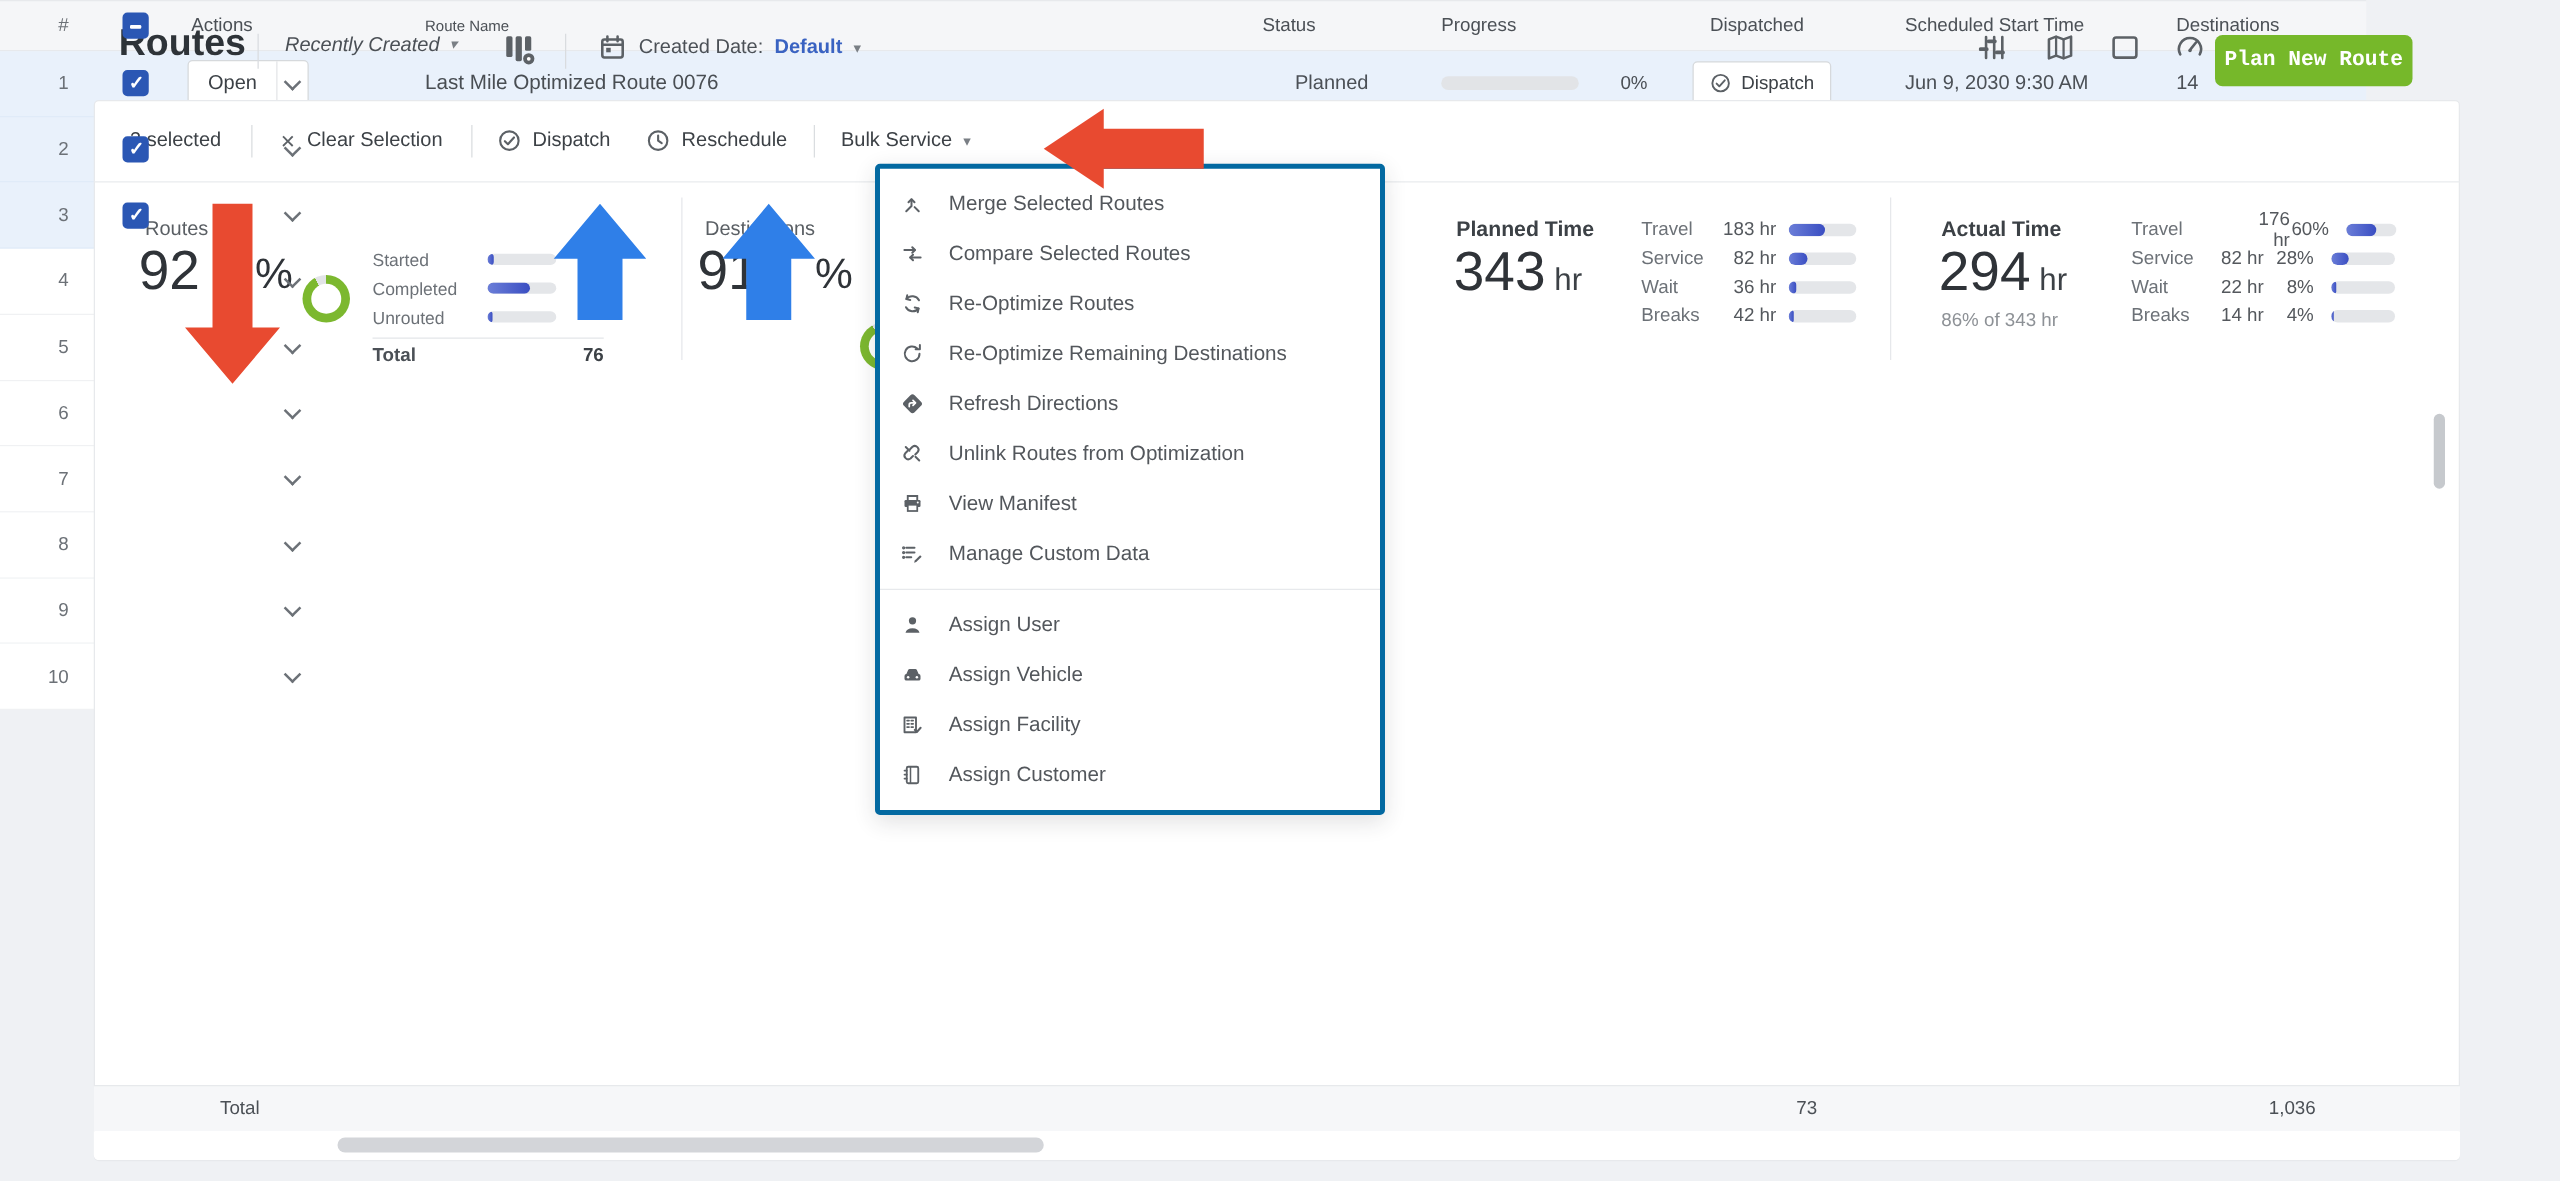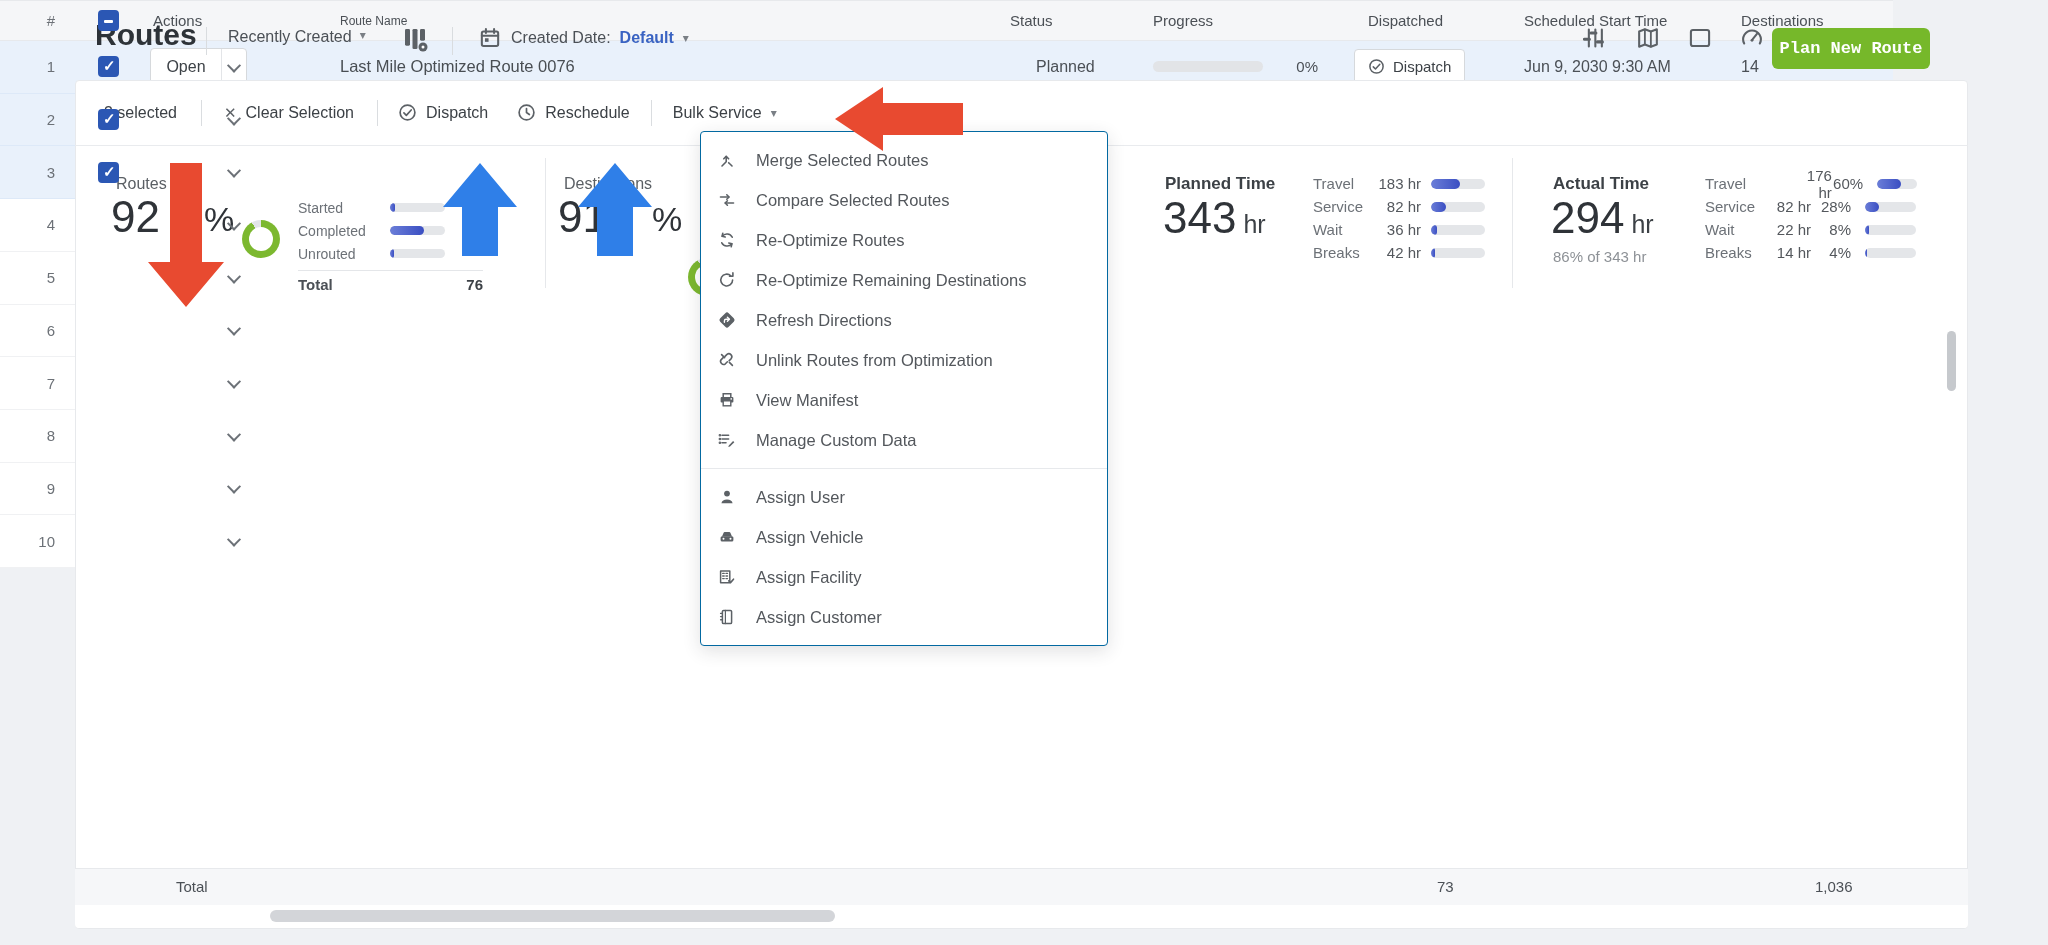--- a/index.html
+++ b/index.html
@@ -6,21 +6,21 @@
   body{width:2048px;height:945px;position:relative;overflow:hidden;
        background:#eff1f4;font-family:"Liberation Sans",sans-serif;color:#3c4146;}
   .abs{position:absolute;}
   svg{display:block;}
   .ic{stroke:#5c6166;fill:none;stroke-width:1.6;stroke-linecap:round;stroke-linejoin:round;}
 
   
   #tophdr{left:0;top:0;width:2048px;height:80px;}
   #pg-title{left:95px;top:18px;font-size:30px;font-weight:700;color:#2e3338;}
   .vdiv{width:1px;background:#d9dcdf;}
-  #sortdd{left:228px;top:28px;font-size:16px;color:#4b5056;display:flex;align-items:flex-start;gap:8px;cursor:pointer;}
+  #sortdd{left:228px;top:28px;font-size:16px;color:#4b5056;display:flex;align-items:flex-start;gap:8px;cursor:pointer;font-style:italic;}
   .caret{font-size:12px;color:#7a7f85;}
   #colbtn{left:400px;top:24px;}
   #datelbl{left:478px;top:26px;display:flex;align-items:center;gap:9px;font-size:16px;color:#4b5056;cursor:pointer;}
   #datelbl b{color:#3a63c2;font-weight:700;}
   .tr-ic{width:26px;height:26px;cursor:pointer;}
   #planbtn{left:1772px;top:28px;width:158px;height:41px;background:#76b82a;border:none;border-radius:6px;
            color:#fff;font-size:17px;font-weight:700;font-family:Liberation Mono, monospace;cursor:pointer;}
 
   
   #card{left:75px;top:80px;width:1893px;height:849px;background:#fff;border:1px solid #e7e9ec;border-radius:4px;box-sizing:border-box;}
@@ -89,21 +89,21 @@
   .dispbtn{margin-left:26px;display:inline-flex;align-items:center;gap:8px;height:36px;padding:0 13px;background:#fff;
            border:1px solid #d6d9dc;border-radius:4px;font-size:15px;color:#3c4146;cursor:pointer;box-sizing:border-box;}
   .disptime{padding-left:3px;}
   #totrow{left:75px;top:868px;width:1893px;height:37px;background:#f6f7f9;border-top:1px solid #e7e9ec;box-sizing:border-box;font-size:15px;color:#4b5056;}
   #totrow span{position:absolute;top:9px;}
   #hscroll{left:75px;top:905px;width:1893px;height:23px;background:#fff;border-radius:0 0 4px 4px;}
   #hthumb{left:195px;top:5px;width:565px;height:12px;border-radius:6px;background:#d3d5d9;cursor:grab;}
   #vthumb{left:1947px;top:331px;width:9px;height:60px;border-radius:4.5px;background:#c6c9cd;cursor:grab;z-index:40;}
 
   
-  #menu{left:700px;top:131px;width:408px;background:#fff;border:1px solid #0369a1;border-radius:4px;
+  #menu{left:700px;top:131px;width:408px;background:#fff;border:4px solid #0369a1;border-radius:4px;
         box-shadow:0 5px 18px rgba(40,45,50,.14);z-index:30;padding:8px 0;box-sizing:border-box;}
   .mitem{height:40px;display:flex;align-items:center;cursor:pointer;}
   .mico{flex:0 0 20px;margin-left:16px;margin-right:19px;}
   .mlab{font-size:16.5px;color:#53575c;flex:1;}
   .mcaret{margin-right:14px;color:#7a7f85;font-size:13px;}
   .mdiv{height:1px;background:#e7e9ec;margin:8px 0;}
 
   
   .arrow{z-index:50;pointer-events:none;}
 </style>

